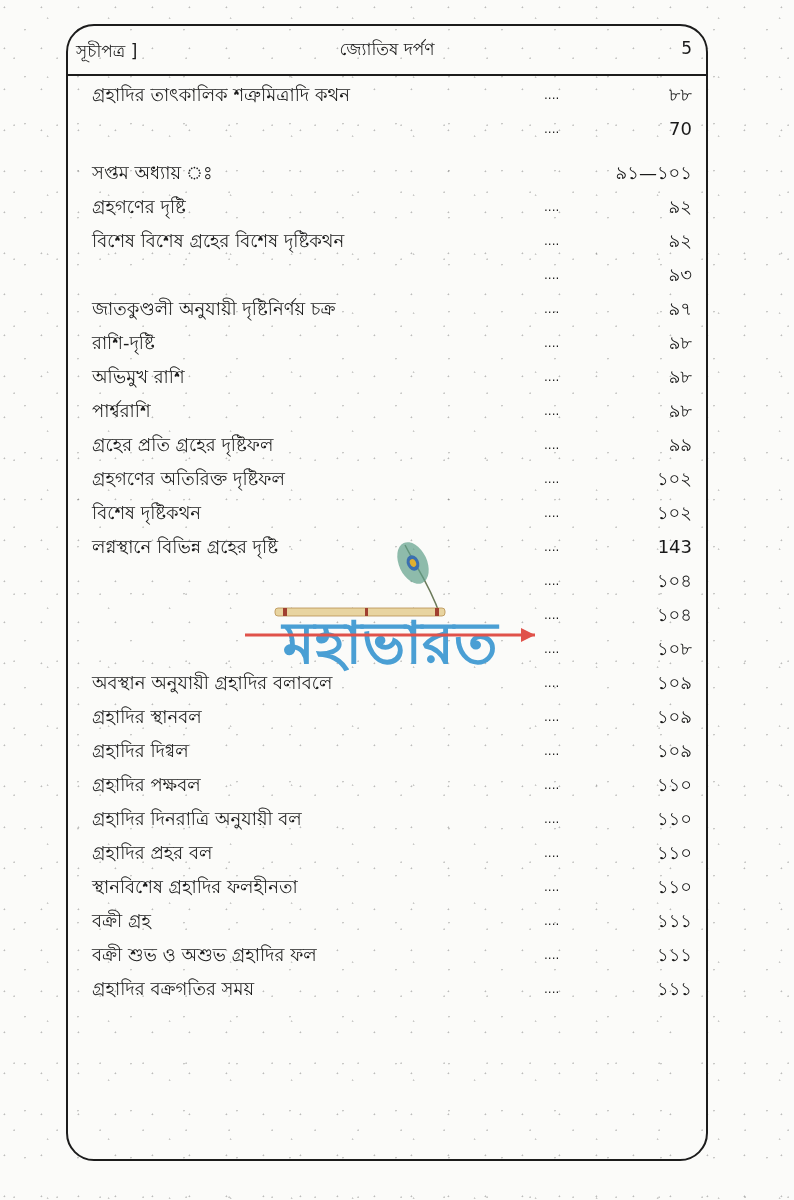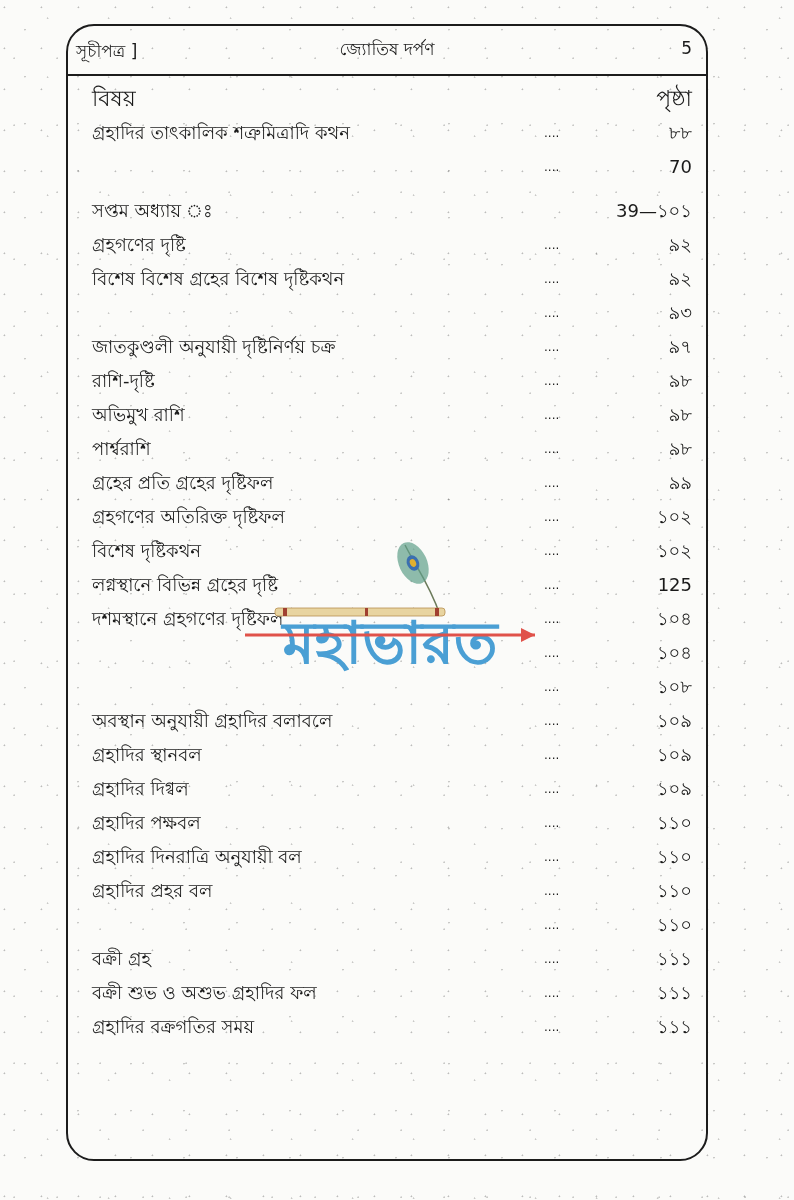--- a/index.html
+++ b/index.html
@@ -53,37 +53,33 @@
 <div class="speckle"></div>
 
 <div class="frame">
   <div class="header">
     <span class="left">সূচীপত্র ]</span>
     <span class="center">জ্যোতিষ দর্পণ</span>
     <span class="right">5</span>
   </div>
 
   <div class="toc">
-    <div class="row head">
-      <span class="title">বিষয়</span>
-      <span class="page">পৃষ্ঠা</span>
-    </div>
     <div id="toc-rows">
         <div class="row">
           <span class="title">গ্রহাদির তাৎকালিক শত্রুমিত্রাদি কথন</span>
           <span class="dots">....</span>
           <span class="page">৮৮</span>
         </div>
         <div class="row">
           <span class="dots">....</span>
           <span class="page">70</span>
         </div>
         <div class="row chapter">
           <span class="title">সপ্তম অধ্যায় ঃ</span>
-          <span class="page">39—১০১</span>
+          <span class="page">৯১—১০১</span>
         </div>
         <div class="row">
           <span class="title">গ্রহগণের দৃষ্টি</span>
           <span class="dots">....</span>
           <span class="page">৯২</span>
         </div>
         <div class="row">
           <span class="title">বিশেষ বিশেষ গ্রহের বিশেষ দৃষ্টিকথন</span>
           <span class="dots">....</span>
           <span class="page">৯২</span>
@@ -123,24 +119,23 @@
           <span class="page">১০২</span>
         </div>
         <div class="row">
           <span class="title">বিশেষ দৃষ্টিকথন</span>
           <span class="dots">....</span>
           <span class="page">১০২</span>
         </div>
         <div class="row">
           <span class="title">লগ্নস্থানে বিভিন্ন গ্রহের দৃষ্টি</span>
           <span class="dots">....</span>
-          <span class="page">125</span>
-        </div>
-        <div class="row">
-          <span class="title">দশমস্থানে গ্রহগণের দৃষ্টিফল</span>
+          <span class="page">143</span>
+        </div>
+        <div class="row">
           <span class="dots">....</span>
           <span class="page">১০৪</span>
         </div>
         <div class="row">
           <span class="dots">....</span>
           <span class="page">১০৪</span>
         </div>
         <div class="row">
           <span class="dots">....</span>
           <span class="page">১০৮</span>
@@ -169,20 +164,21 @@
           <span class="title">গ্রহাদির দিনরাত্রি অনুযায়ী বল</span>
           <span class="dots">....</span>
           <span class="page">১১০</span>
         </div>
         <div class="row">
           <span class="title">গ্রহাদির প্রহর বল</span>
           <span class="dots">....</span>
           <span class="page">১১০</span>
         </div>
         <div class="row">
+          <span class="title">স্থানবিশেষ গ্রহাদির ফলহীনতা</span>
           <span class="dots">....</span>
           <span class="page">১১০</span>
         </div>
         <div class="row">
           <span class="title">বক্রী গ্রহ</span>
           <span class="dots">....</span>
           <span class="page">১১১</span>
         </div>
         <div class="row">
           <span class="title">বক্রী শুভ ও অশুভ গ্রহাদির ফল</span>

